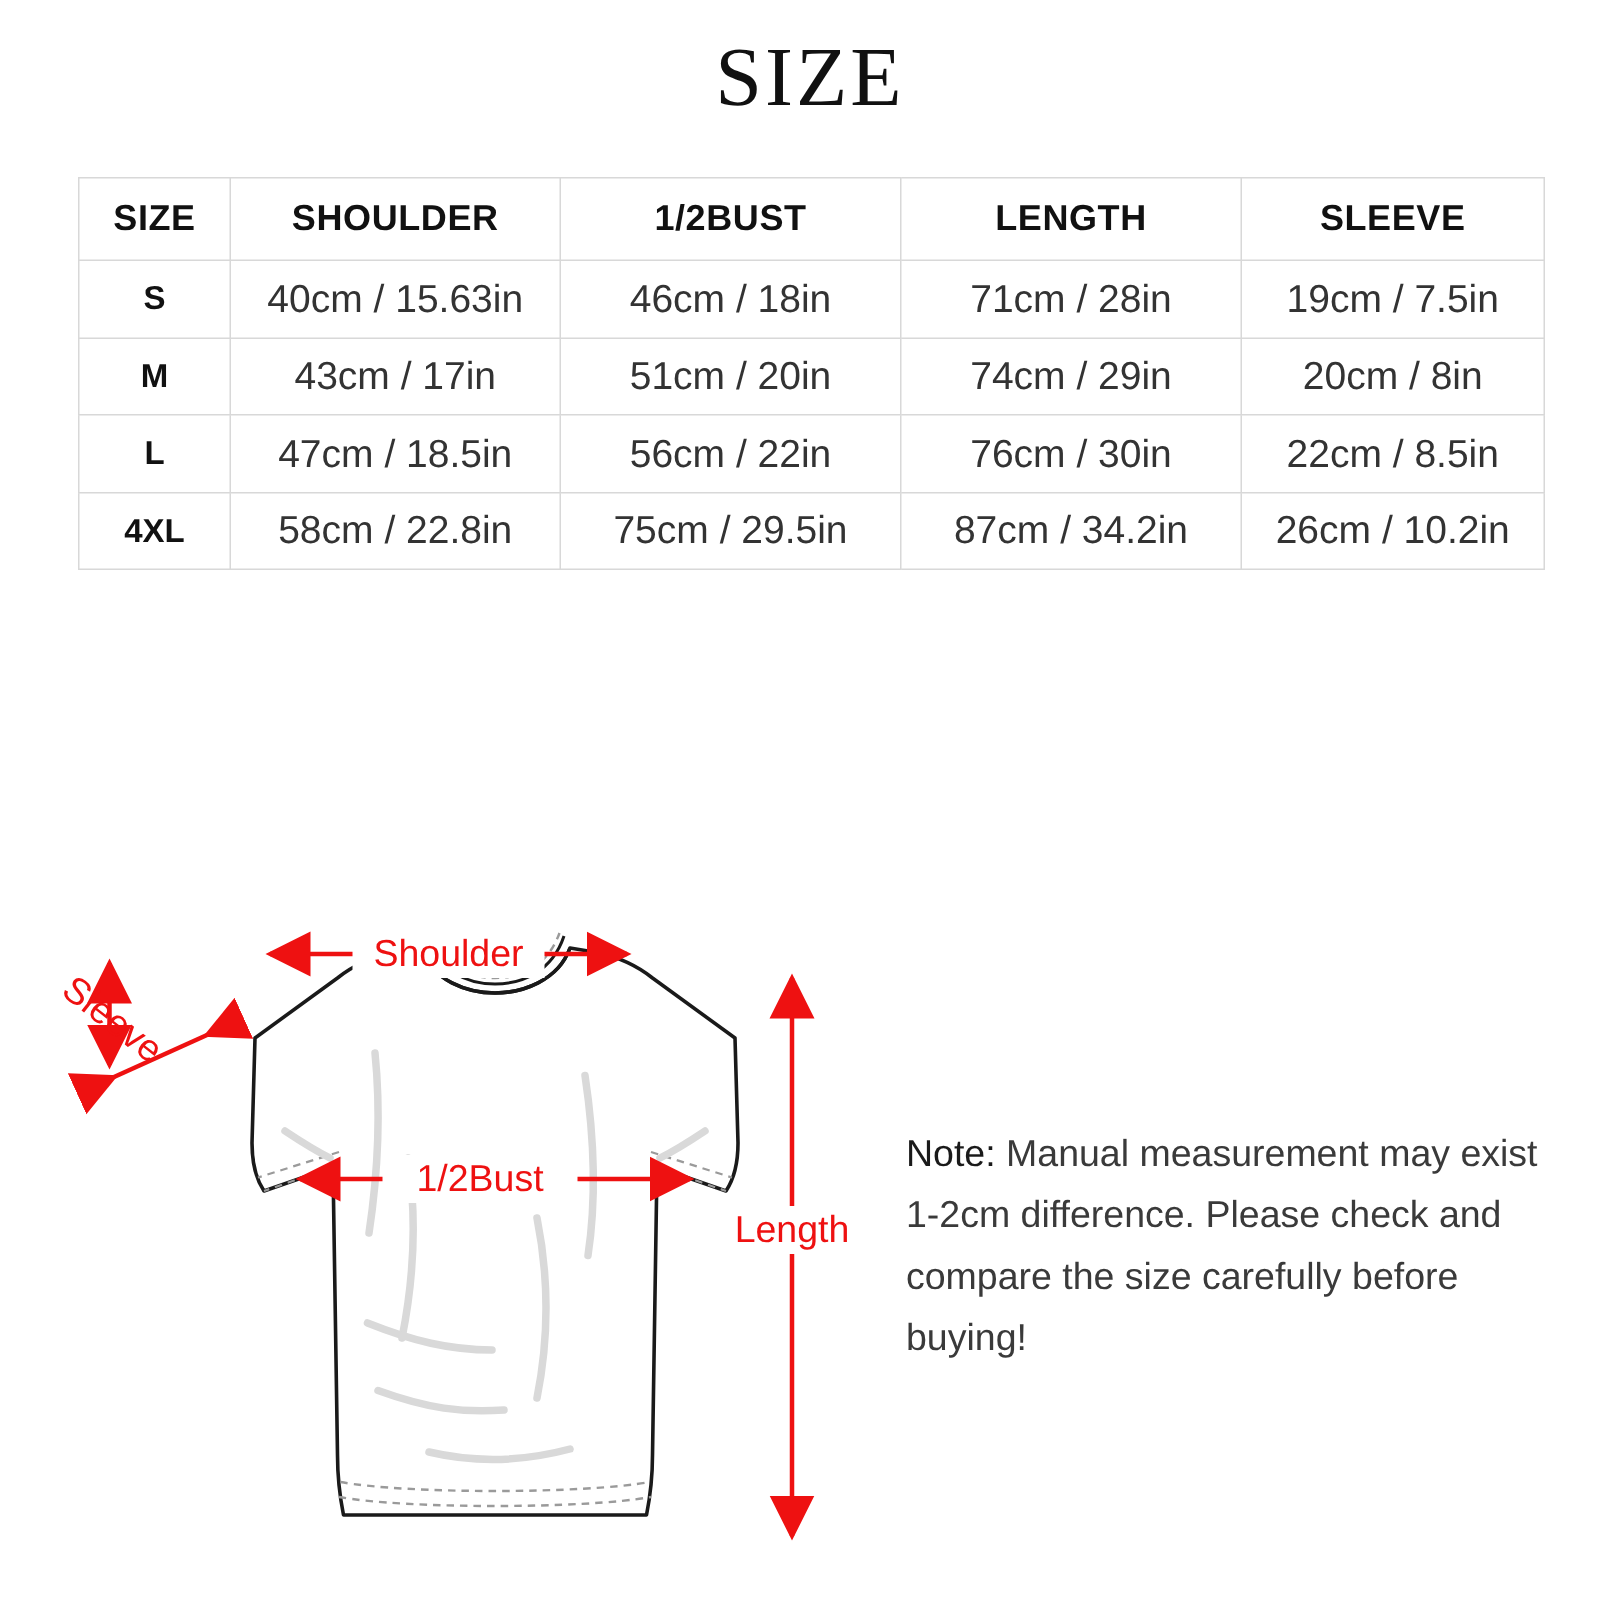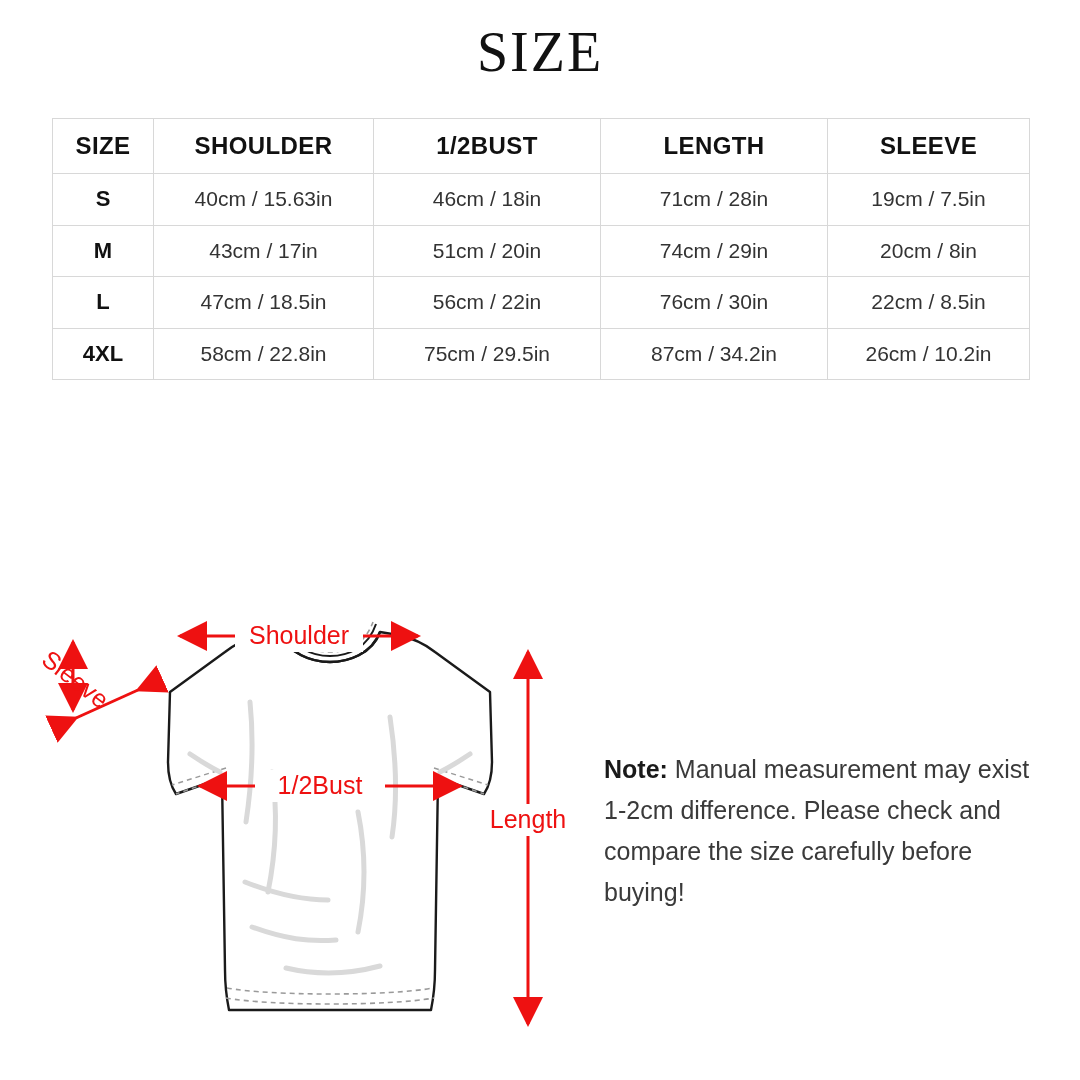--- a/index.html
+++ b/index.html
@@ -48,21 +48,21 @@
   }
   table.size-table thead th {
     height: 52px;
     font-size: 24px;
     font-weight: bold;
     color: #111111;
     letter-spacing: 0.4px;
   }
   table.size-table tbody td {
     height: 48.5px;
-    font-size: 21px;
+    font-size: 26px;
     color: #333333;
     font-weight: 400;
   }
   table.size-table tbody td.size-cell {
     font-weight: bold;
     font-size: 22px;
     color: #111111;
   }
   col.c-size { width: 101px; }
   col.c-shoulder { width: 220px; }
@@ -88,21 +88,21 @@
   #note {
     position: absolute;
     left: 604px;
     top: 152px;
     width: 430px;
     font-size: 25px;
     line-height: 1.64;
     color: #3a3a3a;
   }
   #note .note-label {
-    font-weight: bold;
+    font-weight: normal;
     color: #1a1a1a;
     margin-top: 48px;
   }
 </style>
 </head>
 <body>
 
 <h1 id="page-title">SIZE</h1>
 
 <div id="size-table-wrap">

